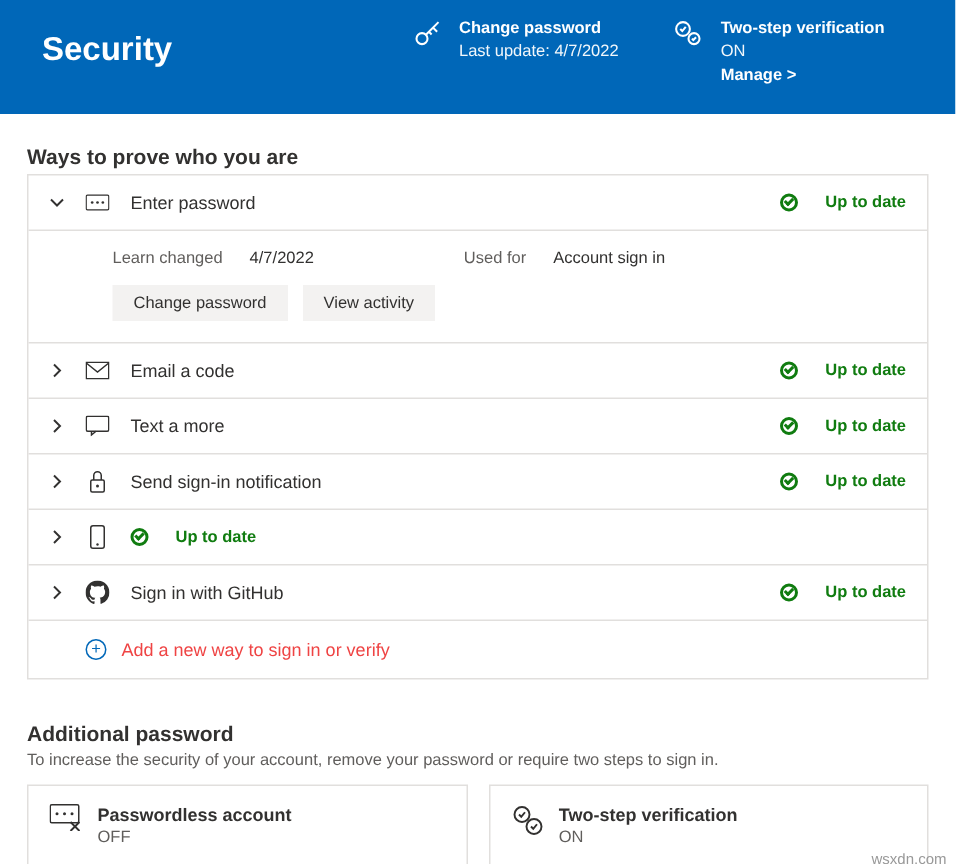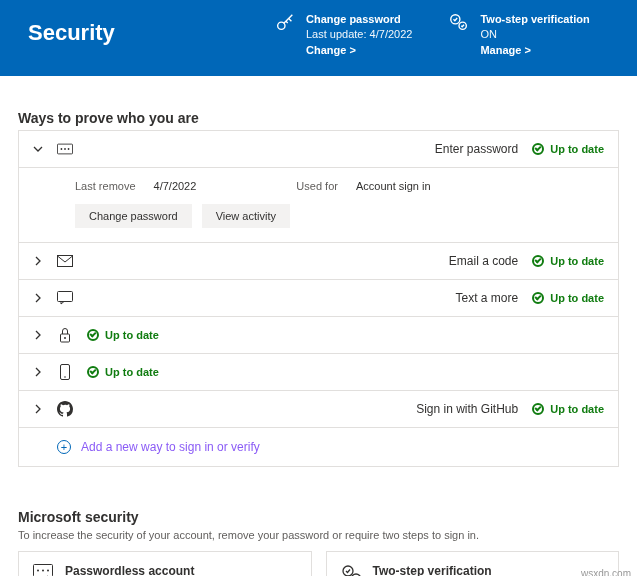--- a/index.html
+++ b/index.html
@@ -9,46 +9,46 @@
   .header { background: #0067b8; color: #fff; display: flex; align-items: flex-start; padding: 12px 20px 18px 28px; gap: 36px; }
   .header-title { font-size: 22px; font-weight: 600; flex: 0 0 210px; padding-top: 8px; }
   .header-tile { display: flex; gap: 10px; font-size: 11px; line-height: 1.4; }
   .header-tile .ico { width: 22px; height: 22px; flex-shrink: 0; }
   .header-tile .t-label { font-weight: 600; }
   .header-tile .t-sub { font-weight: 400; opacity: .95; }
   .header-tile .t-link { font-weight: 600; }
   
   
   .main { padding: 20px 18px 10px 18px; }
-  .section-h { font-size: 14px; font-weight: 600; margin-bottom: 4px; margin-top: 14px; }
+  .section-h { font-size: 14px; font-weight: 600; margin-bottom: 4px; }
   .section-sub { font-size: 11px; color: #605e5c; margin-bottom: 10px; }
   .section-sub a { color: #0067b8; text-decoration: none; }
   
   
   .rows { border: 1px solid #e1dfdd; }
-  .row { display: flex; align-items: center; padding: 10px 14px; border-top: 1px solid #e1dfdd; gap: 14px; text-align: right; }
+  .row { display: flex; align-items: center; padding: 10px 14px; border-top: 1px solid #e1dfdd; gap: 14px; }
   .rows .row:first-child { border-top: none; }
   .row .chev { width: 10px; flex-shrink: 0; display: flex; justify-content: center; }
   .row .rico { width: 16px; height: 16px; flex-shrink: 0; display:flex; align-items:center; justify-content:center; }
   .row .rlabel { flex: 1; font-size: 12px; }
-  .row .status { display: flex; align-items: center; gap: 6px; color: #107c10; font-weight: 600; font-size: 11px; }
+  .row .status { display: flex; align-items: center; gap: 18px; color: #107c10; font-weight: 600; font-size: 11px; }
   .check { width: 12px; height: 12px; border-radius: 50%; border: 2px solid #107c10; position: relative; display:inline-flex; align-items:center; justify-content:center;}
   .check::after { content:""; width:4px; height:2px; border-left:2px solid #107c10; border-bottom:2px solid #107c10; transform: rotate(-45deg); margin-top:-2px;}
   
   
   .panel { padding: 12px 18px 14px 56px; border-top: 1px solid #e1dfdd; }
   .panel-meta { display: flex; gap: 100px; font-size: 11px; color: #605e5c; margin-bottom: 12px; }
   .panel-meta .mv { color: #323130; margin-left: 18px; }
   .panel-actions { display: flex; gap: 10px; }
   .btn-light { background: #f3f2f1; border: none; padding: 6px 14px; font-size: 11px; color: #323130; cursor: pointer; }
   
   
   .add-row { padding: 12px 14px 12px 38px; border-top: 1px solid #e1dfdd; display:flex; align-items:center; gap: 10px;}
   .plus-circ { width:14px; height:14px; border:1.5px solid #0067b8; border-radius:50%; color:#0067b8; display:flex; align-items:center; justify-content:center; font-size:11px; line-height:1;}
-  .add-row a { color:#8b5cf6; text-decoration:none; font-size:12px;}
+  .add-row a { color:#ef4444; text-decoration:none; font-size:12px;}
   
   
   .addsec { padding: 18px 18px 10px 18px; }
   .cards { display:flex; gap: 14px; margin-top:10px;}
   .card { border:1px solid #e1dfdd; padding: 12px 14px; flex:1; display:flex; gap:12px; align-items:flex-start; position:relative;}
   .card .cico { width:20px; height:20px; flex-shrink:0; }
   .card .ctitle { font-size:12px;font-weight:bold; }
   .card .cstate { font-size:11px; color:#605e5c; margin-top:2px;}
   
   .watermark { position:absolute; right:6px; top: 568px; font-size:10px; color:#999; }
@@ -64,21 +64,20 @@
   <div class="header-tile">
     <span class="ico">
       <svg viewBox="0 0 24 24" fill="none" stroke="#fff" stroke-width="1.5">
           <circle cx="8" cy="15" r="4"></circle>
           <path d="M10.5 12.5 L20 3 M16 7 l3 3 M13 10 l2 2"></path>
         </svg>
     </span>
     <div>
       <div class="t-label">Change password</div>
       <div class="t-sub">Last update: 4/7/2022</div>
-      <div class="t-link">Change &gt;</div>
     </div>
   </div>
 
   <div class="header-tile">
     <span class="ico">
       <svg viewBox="0 0 24 24" fill="none" stroke="#fff" stroke-width="1.5">
           <circle cx="8" cy="8" r="5"></circle>
           <path d="M6 8 l1.5 1.5 L10 6.5"></path>
           <circle cx="16" cy="15" r="4"></circle>
           <path d="M14.5 15 l1 1 l2-2"></path>
@@ -112,21 +111,21 @@
           </svg>
         </span>
       <span class="rlabel">Enter password</span>
       <span class="status">
           <span class="check"></span>
           <span>Up to date</span>
         </span>
     </div>
     <div class="panel">
       <div class="panel-meta">
-        <div><span>Last remove</span><span class="mv">4/7/2022</span></div>
+        <div><span>Learn changed</span><span class="mv">4/7/2022</span></div>
         <div><span>Used for</span><span class="mv">Account sign in</span></div>
       </div>
       <div class="panel-actions">
         <button class="btn-light">Change password</button>
         <button class="btn-light">View activity</button>
       </div>
     </div>
 
     <div class="row">
       <span class="chev">
@@ -172,20 +171,21 @@
             <path d="M2 1 L6 5 L2 9" stroke="#323130" stroke-width="1.3" fill="none"></path>
           </svg>
         </span>
       <span class="rico">
           <svg width="12" height="16" viewBox="0 0 12 16">
             <rect x="1.5" y="7" width="9" height="8" rx="1" stroke="#323130" fill="none"></rect>
             <path d="M3.5 7 V4 a2.5 2.5 0 0 1 5 0 V7" stroke="#323130" fill="none"></path>
             <circle cx="6" cy="11" r="1" fill="#323130"></circle>
           </svg>
         </span>
+      <span class="rlabel">Send sign-in notification</span>
       <span class="status">
           <span class="check"></span>
           <span>Up to date</span>
         </span>
     </div>
 
     <div class="row">
       <span class="chev">
           <svg width="8" height="10" viewBox="0 0 8 10">
             <path d="M2 1 L6 5 L2 9" stroke="#323130" stroke-width="1.3" fill="none"></path>
@@ -222,21 +222,21 @@
     </div>
 
     <div class="add-row">
       <span class="plus-circ">+</span>
       <a href="#">Add a new way to sign in or verify</a>
     </div>
   </div>
 </div>
 
 <div class="addsec">
-  <div class="section-h">Microsoft security</div>
+  <div class="section-h">Additional password</div>
   <div class="section-sub">To increase the security of your account, remove your password or require two steps to sign in.</div>
   <div class="cards">
     <div class="card">
       <span class="cico">
           <svg width="22" height="18" viewBox="0 0 22 18">
             <rect x="0.5" y="0.5" width="19" height="12" rx="1" stroke="#323130" fill="none"></rect>
             <circle cx="5" cy="6.5" r="1" fill="#323130"></circle>
             <circle cx="10" cy="6.5" r="1" fill="#323130"></circle>
             <circle cx="15" cy="6.5" r="1" fill="#323130"></circle>
             <path d="M14 12 L20 18 M20 12 L14 18" stroke="#323130" stroke-width="1.3"></path>

